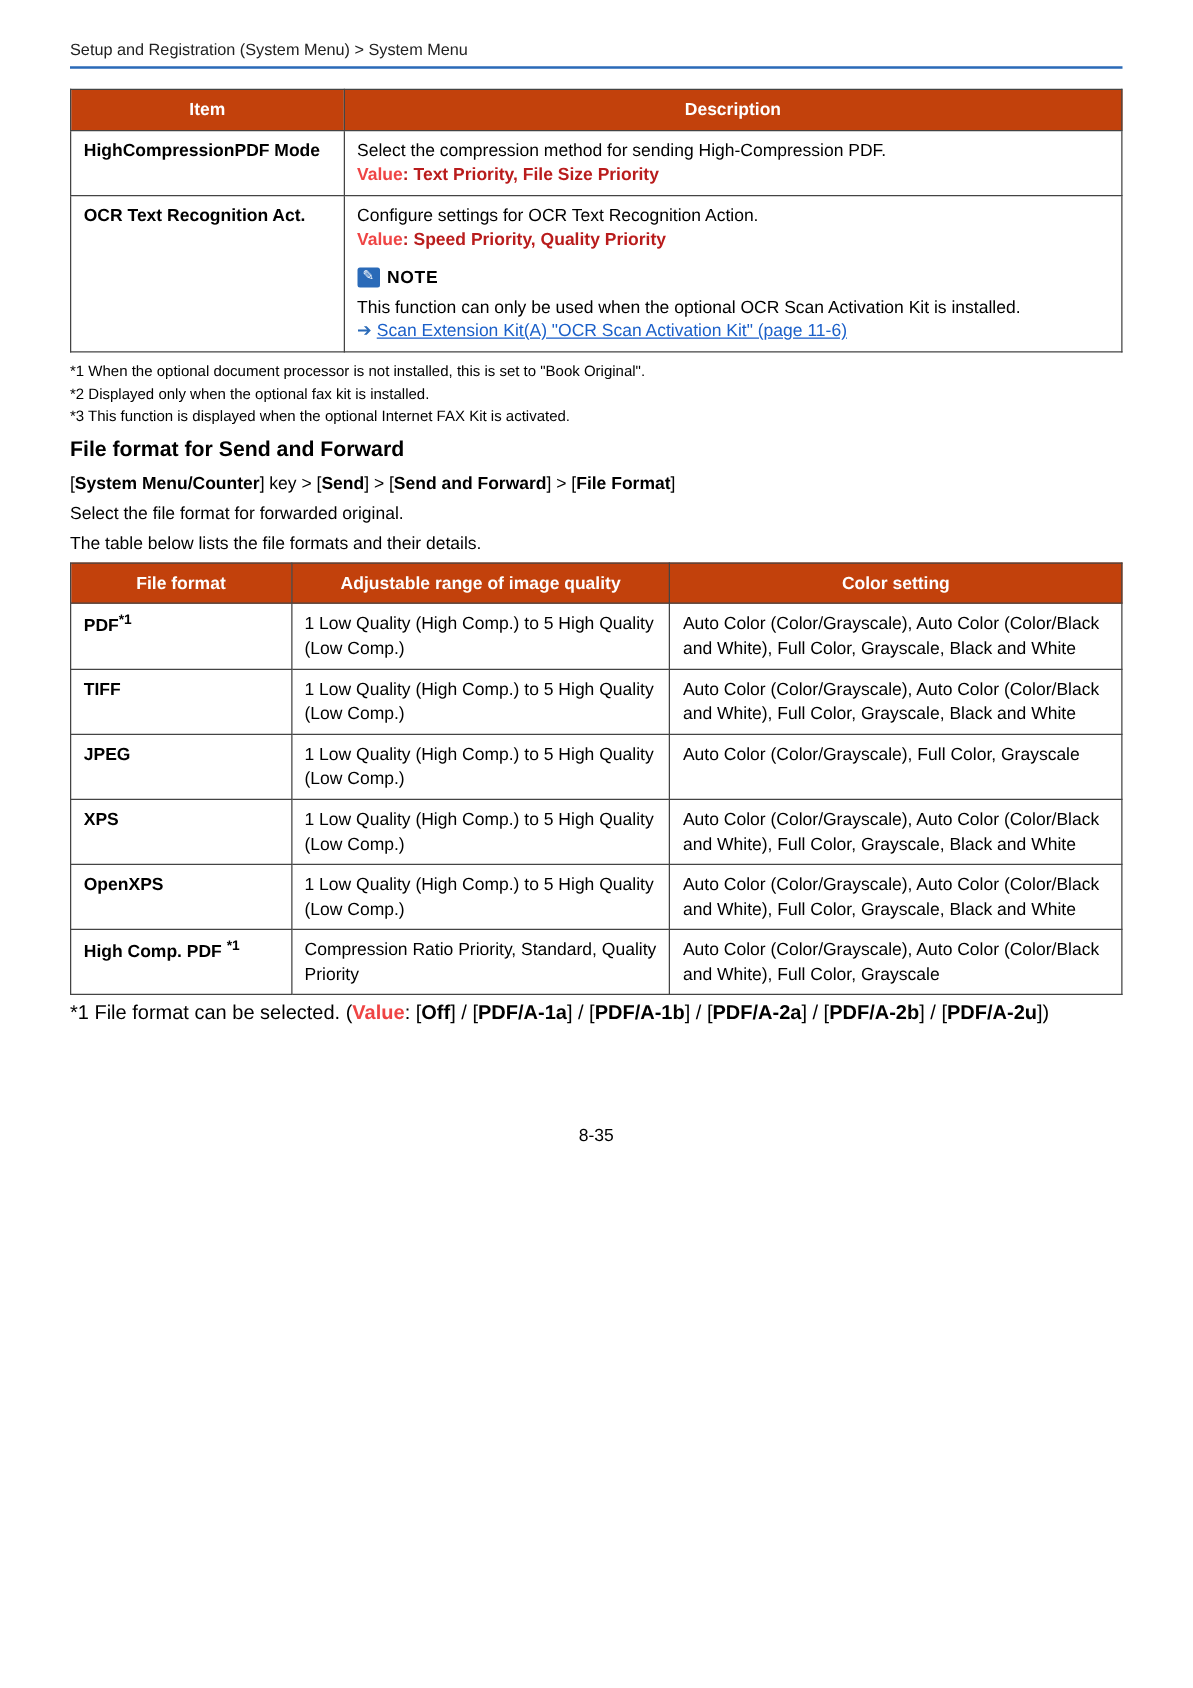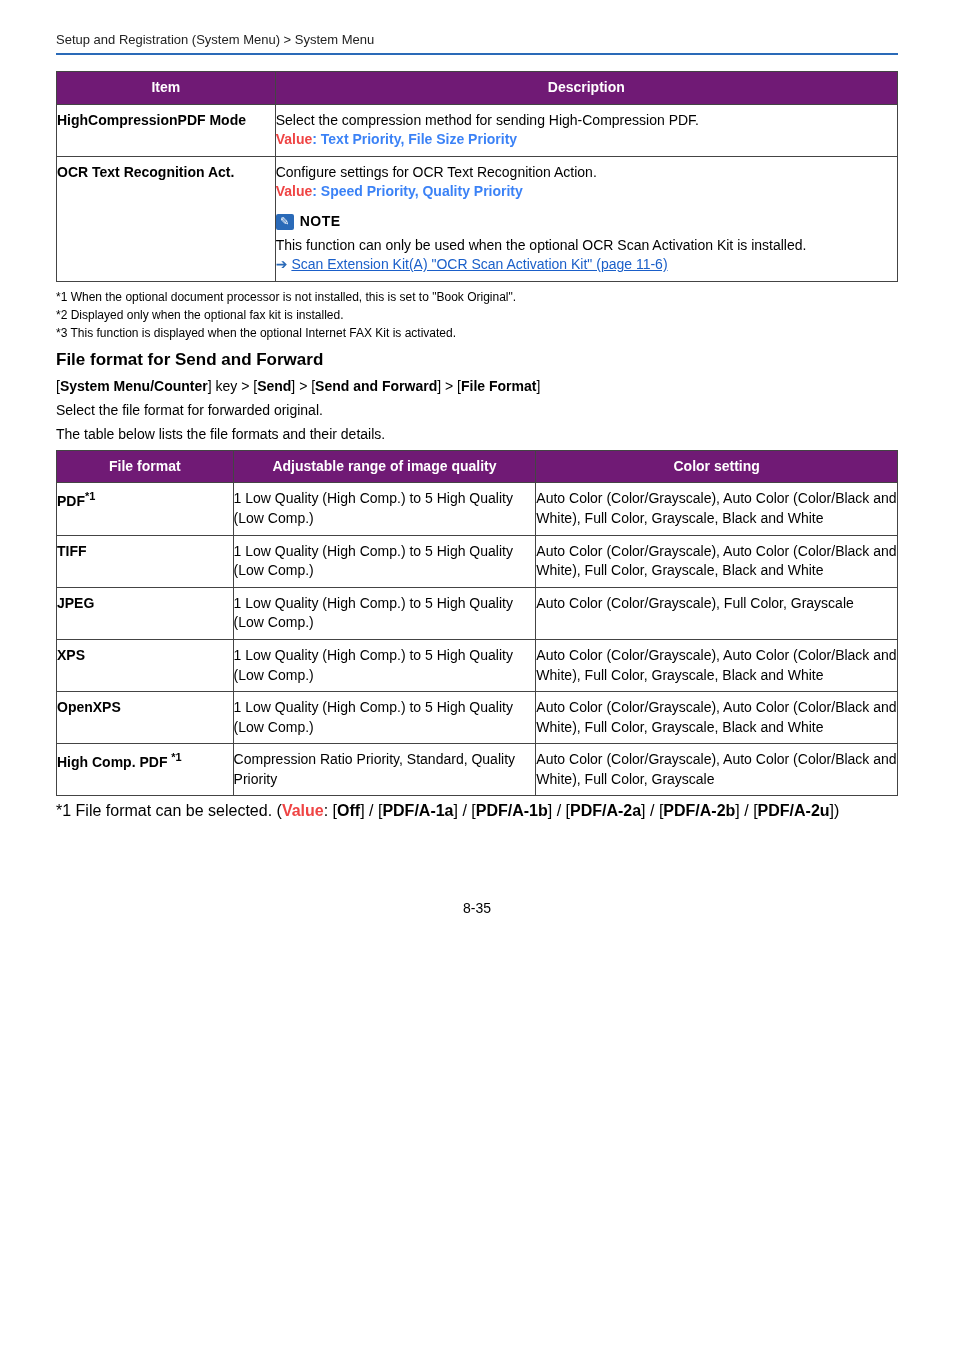--- a/index.html
+++ b/index.html
@@ -21,40 +21,40 @@
     border-top: 2px solid #2a6ab8;
     margin: 0 0 16px 0;
   }
   table {
     border-collapse: collapse;
     width: 100%;
     margin-bottom: 6px;
   }
   th, td {
     border: 1px solid #444;
-    padding: 6px 0;
+    padding: 6px 10px;
     vertical-align: top;
     text-align: left;
     font-size: 14px;
     line-height: 1.4;
   }
   th {
-    background: #701a75;
+    background: #c2410c;
     color: #fff;
     font-weight: bold;
     text-align: center;
     padding: 6px 10px;
   }
   .bold { font-weight: bold; }
   .blue-label {
     color: #ef4444;
     font-weight: bold;
   }
   .value-black {
-    color: #3b82f6;
+    color: #b91c1c;
     font-weight: bold;
   }
   .note-row {
     display: flex;
     align-items: center;
     gap: 6px;
     margin-top: 10px;
     margin-bottom: 4px;
   }
   .note-icon {

